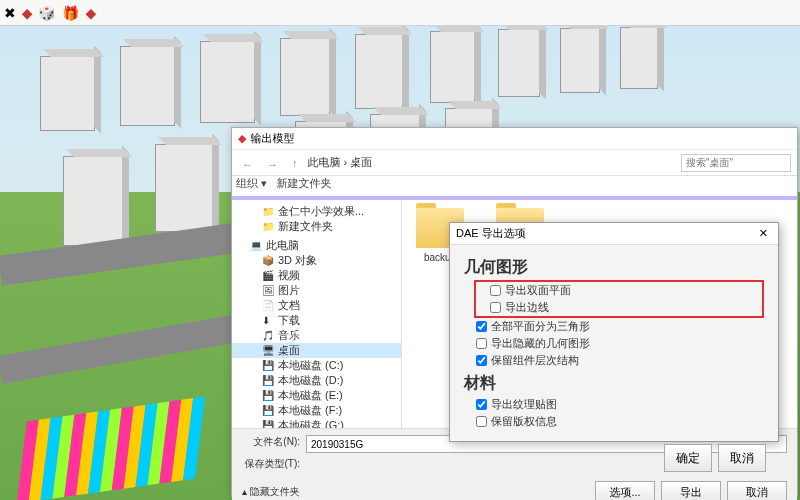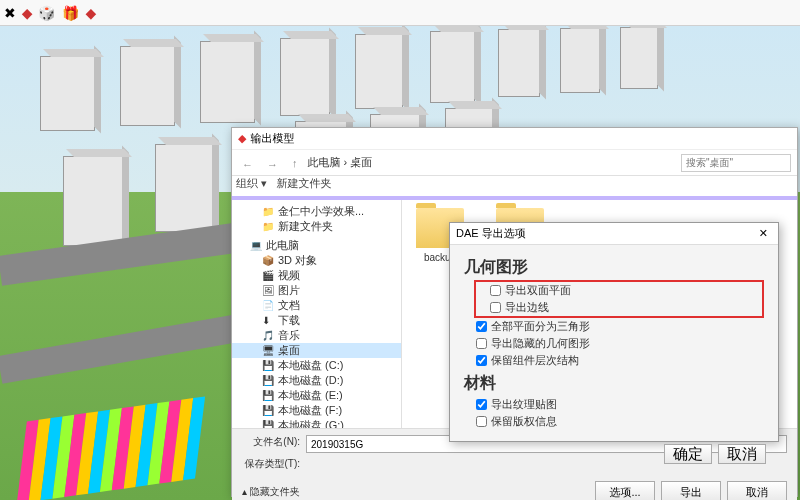--- a/index.html
+++ b/index.html
@@ -63,21 +63,21 @@
 .dlg-options{position:absolute;left:449px;top:222px;width:330px;height:220px;background:#f4f4f4;border:1px solid #999;box-shadow:2px 2px 10px rgba(0,0,0,0.3)}
 .opt-title{height:22px;background:#fff;display:flex;align-items:center;justify-content:space-between;padding:0 6px;border-bottom:1px solid #ddd;font-size:11px}
 .opt-close{cursor:pointer;padding:0 4px}
 .opt-body{padding:8px 14px}
 .opt-section{font-size:16px;font-weight:bold;color:#333;margin:4px 0 2px}
 .opt-check{display:flex;align-items:center;font-size:10px;color:#333;padding:1px 0 1px 12px;gap:4px}
 .opt-check input{width:11px;height:11px}
 .opt-check.disabled{color:#aaa}
 .highlight{border:2px solid #e03030;padding:0 2px;margin-left:10px}
 .opt-buttons{display:flex;justify-content:flex-end;gap:6px;padding:6px 12px}
-.opt-buttons .btn{min-width:48px;height:20px;font-size:15px}
+.opt-buttons .btn{min-width:48px;height:28px;font-size:12px}
 </style>
 </head>
 <body>
 
 <div class="toolbar">
   <span>✖</span>
   <span style="color:#c33">◆</span>
   <span>🎲</span>
   <span>🎁</span>
   <span style="color:#c33">◆</span>

